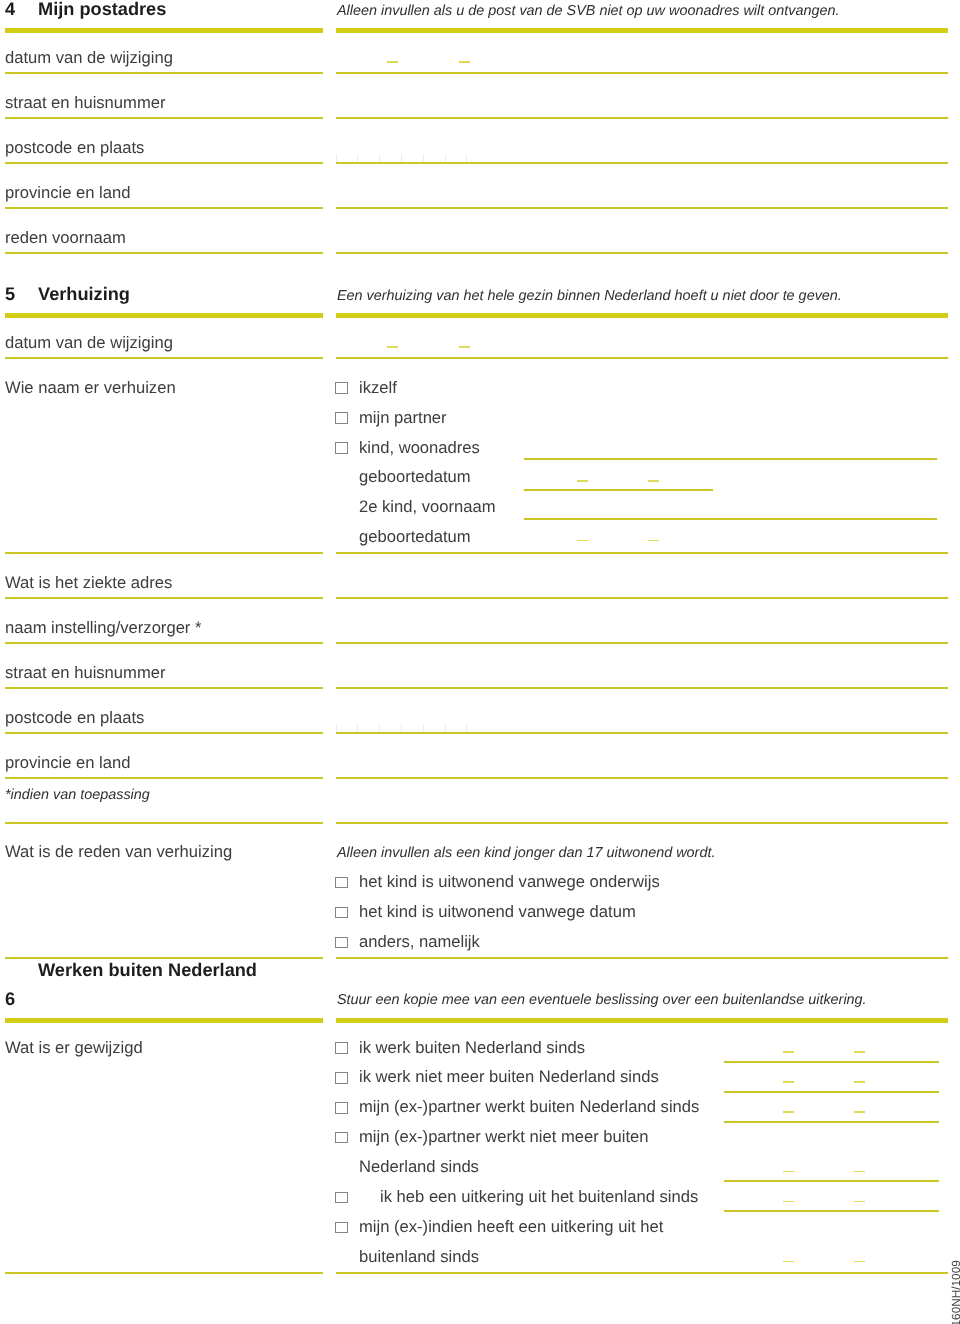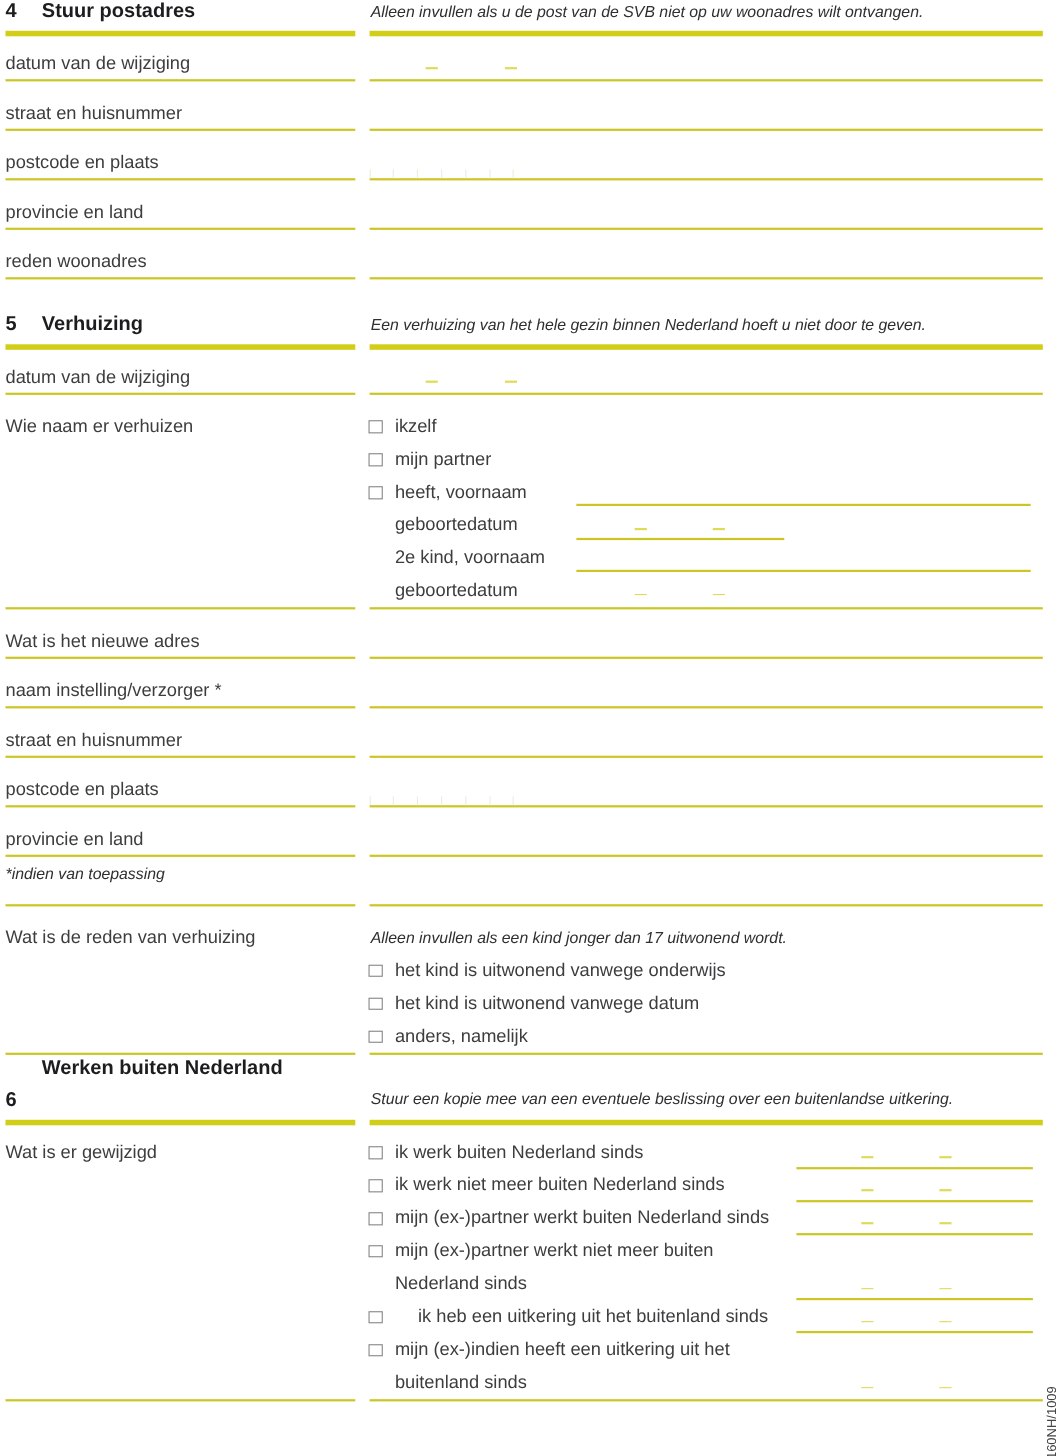--- a/index.html
+++ b/index.html
@@ -27,21 +27,21 @@
   .vcode{position:absolute;font-size:11.8px;color:#434345;white-space:nowrap;
        line-height:1;transform-origin:0 0;transform:rotate(-90deg);}
 </style>
 </head>
 <body>
 
 <div class="page">
 
   <section class="sec">
   <div class="sec-num" style="left:5px;top:-0.47px">4</div>
-  <div class="sec-title" style="left:38px;top:-0.47px">Stuur postadres</div>
+  <div class="sec-title" style="left:38px;top:-0.47px">Mijn postadres</div>
   <div class="note" style="left:337px;top:4.26px">Alleen invullen als u de post van de SVB niet op uw woonadres wilt ontvangen.</div>
   <div class="rule thick" style="left:5px;top:28.05px;width:318px"></div>
   <div class="rule thick" style="left:336px;top:28.05px;width:612px"></div>
   <div class="lbl" style="left:5px;top:50.19px">datum van de wijziging</div>
   <div class="rule" style="left:5px;top:72.3px;width:318px"></div>
   <div class="rule" style="left:336px;top:72.3px;width:612px"></div>
   <div class="dash" style="left:387px;top:61.3px"></div>
   <div class="dash" style="left:459px;top:61.3px"></div>
   <div class="lbl" style="left:5px;top:95.19px">straat en huisnummer</div>
   <div class="rule" style="left:5px;top:117.3px;width:318px"></div>
@@ -52,56 +52,56 @@
   <div class="tick" style="left:335.5px;top:154.3px"></div>
   <div class="tick" style="left:357.3px;top:154.3px"></div>
   <div class="tick" style="left:379.1px;top:154.3px"></div>
   <div class="tick" style="left:400.9px;top:154.3px"></div>
   <div class="tick" style="left:422.7px;top:154.3px"></div>
   <div class="tick" style="left:444.5px;top:154.3px"></div>
   <div class="tick" style="left:466.3px;top:154.3px"></div>
   <div class="lbl" style="left:5px;top:185.19px">provincie en land</div>
   <div class="rule" style="left:5px;top:207.3px;width:318px"></div>
   <div class="rule" style="left:336px;top:207.3px;width:612px"></div>
-  <div class="lbl" style="left:5px;top:230.19px">reden woonadres</div>
+  <div class="lbl" style="left:5px;top:230.19px">reden voornaam</div>
   <div class="rule" style="left:5px;top:252.3px;width:318px"></div>
   <div class="rule" style="left:336px;top:252.3px;width:612px"></div>
   </section>
 
   <section class="sec">
   <div class="sec-num" style="left:5px;top:284.53px">5</div>
   <div class="sec-title" style="left:38px;top:284.53px">Verhuizing</div>
   <div class="note" style="left:337px;top:289.26px">Een verhuizing van het hele gezin binnen Nederland hoeft u niet door te geven.</div>
   <div class="rule thick" style="left:5px;top:313.05px;width:318px"></div>
   <div class="rule thick" style="left:336px;top:313.05px;width:612px"></div>
   <div class="lbl" style="left:5px;top:335.19px">datum van de wijziging</div>
   <div class="rule" style="left:5px;top:357.3px;width:318px"></div>
   <div class="rule" style="left:336px;top:357.3px;width:612px"></div>
   <div class="dash" style="left:387px;top:346.3px"></div>
   <div class="dash" style="left:459px;top:346.3px"></div>
   <div class="lbl" style="left:5px;top:379.69px">Wie naam er verhuizen</div>
   <div class="opt" style="left:359px;top:379.69px">ikzelf</div>
   <div class="cb" style="left:335.2px;top:382px"></div>
   <div class="opt" style="left:359px;top:409.59px">mijn partner</div>
   <div class="cb" style="left:335.2px;top:411.9px"></div>
-  <div class="opt" style="left:359px;top:439.59px">heeft, voornaam</div>
+  <div class="opt" style="left:359px;top:439.59px">kind, woonadres</div>
   <div class="cb" style="left:335.2px;top:441.9px"></div>
   <div class="opt" style="left:359px;top:469.49px">geboortedatum</div>
   <div class="opt" style="left:359px;top:499.49px">2e kind, voornaam</div>
   <div class="opt" style="left:359px;top:529.39px">geboortedatum</div>
   <div class="rule" style="left:524px;top:457.8px;width:413px"></div>
   <div class="rule" style="left:524px;top:488.8px;width:189px"></div>
   <div class="dash" style="left:577px;top:480px"></div>
   <div class="dash" style="left:648px;top:480px"></div>
   <div class="rule" style="left:524px;top:517.8px;width:413px"></div>
   <div class="dash" style="left:577px;top:539.5px"></div>
   <div class="dash" style="left:648px;top:539.5px"></div>
   <div class="rule" style="left:5px;top:552.3px;width:318px"></div>
   <div class="rule" style="left:336px;top:552.3px;width:612px"></div>
-  <div class="lbl" style="left:5px;top:575.19px">Wat is het nieuwe adres</div>
+  <div class="lbl" style="left:5px;top:575.19px">Wat is het ziekte adres</div>
   <div class="rule" style="left:5px;top:597.3px;width:318px"></div>
   <div class="rule" style="left:336px;top:597.3px;width:612px"></div>
   <div class="lbl" style="left:5px;top:620.19px">naam instelling/verzorger *</div>
   <div class="rule" style="left:5px;top:642.3px;width:318px"></div>
   <div class="rule" style="left:336px;top:642.3px;width:612px"></div>
   <div class="lbl" style="left:5px;top:665.19px">straat en huisnummer</div>
   <div class="rule" style="left:5px;top:687.3px;width:318px"></div>
   <div class="rule" style="left:336px;top:687.3px;width:612px"></div>
   <div class="lbl" style="left:5px;top:710.19px">postcode en plaats</div>
   <div class="rule" style="left:5px;top:732.3px;width:318px"></div>

